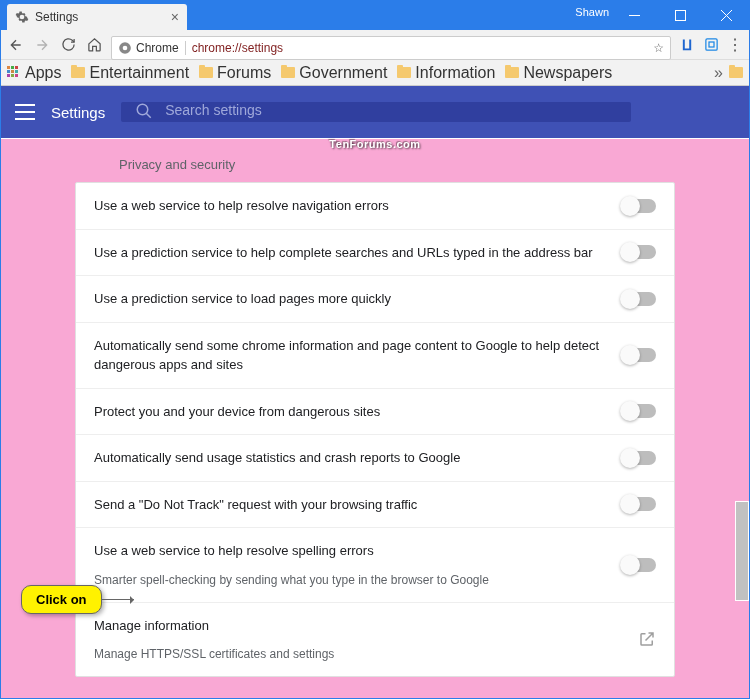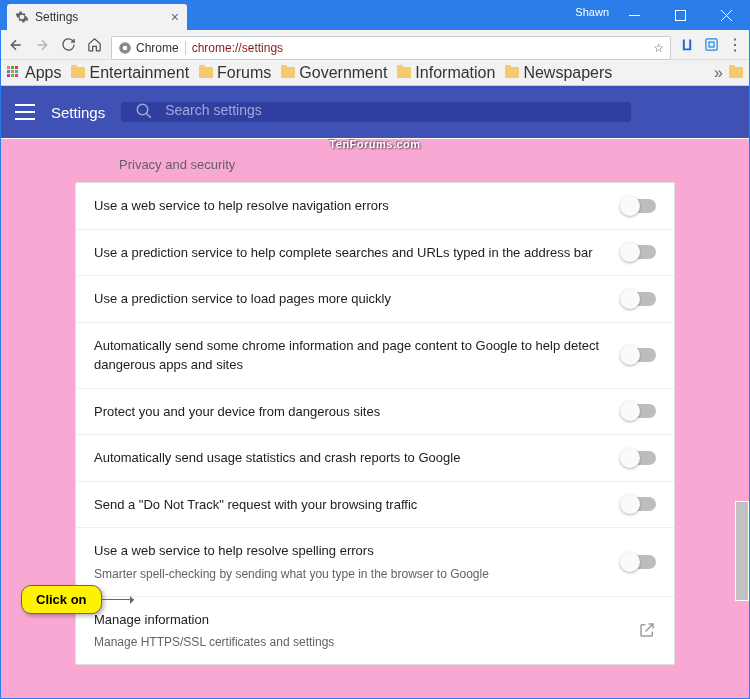--- a/index.html
+++ b/index.html
@@ -51,21 +51,21 @@
 
 .watermark { position: absolute; bottom: -12px; left: 50%; transform: translateX(-50%); color: #fff; font-size: 11px; font-weight: bold; text-shadow: 1px 1px 2px rgba(0,0,0,.6), -1px -1px 1px rgba(0,0,0,.4); letter-spacing: .5px; z-index: 5; }
 
 
 .content { position: absolute; top: 138px; bottom:0; left:0; right:0; overflow:hidden; background:#f9a8d4; }
 .section-title { font-size: 13px; color: #5f6368; font-weight: 500; padding: 18px 0 10px 118px; }
 .card { margin: 0 auto; width: 600px; background: #fff; border: 1px solid #e0e0e0; border-radius: 2px; }
 .row { padding: 13px 18px; border-top: 1px solid #eee; display: flex; align-items: center; gap: 12px; }
 .row:first-child { border-top: none; }
 .row-text { flex: 1; font-size: 13px; color: #202124; line-height: 1.5; }
-.row-text .sub { color: #5f6368; font-size: 12px; margin-top: 4px; display:block; }
+.row-text .sub { color: #5f6368; font-size: 12px; margin-top: 10px; display:block; }
 .row-text .link { color: #1a73e8; }
 .toggle { width: 34px; height: 14px; background: #bdbdbd; border-radius: 7px; position: relative; flex-shrink:0; }
 .toggle::after { content:''; position:absolute; left:-2px; top:-3px; width:20px; height:20px; background:#fafafa; border-radius:50%; box-shadow:0 1px 3px rgba(0,0,0,.3); }
 .ext-link-icon { width:18px; height:18px; color:#9e9e9e; flex-shrink:0; }
 
 
 .scroll-thumb { position:absolute; right:0; top:362px; width:14px; height:100px; background:#c1c1c1; border:1px solid #fff; }
 
 
 .callout { position: absolute; left: 20px; top: 584px; display: flex; align-items: center; z-index: 10; }

